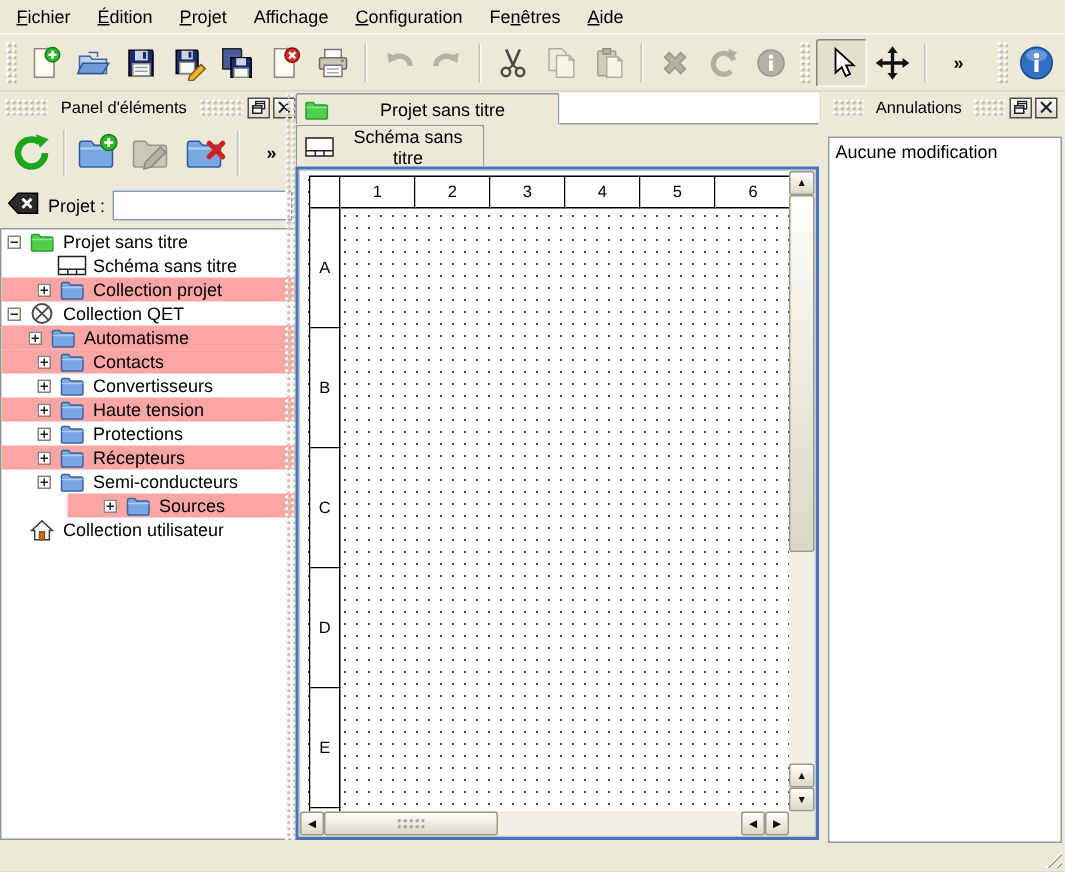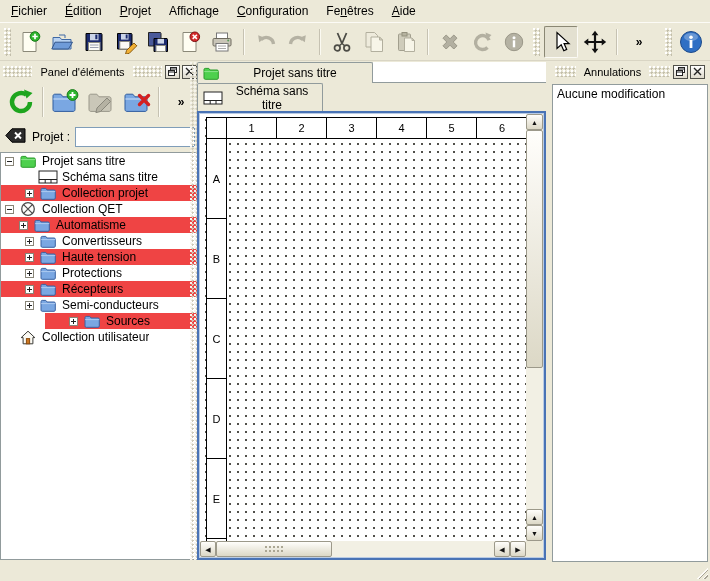--- a/index.html
+++ b/index.html
@@ -44,21 +44,21 @@
   
   .panel-toolbar{height:40px;display:flex;align-items:center;padding:1px 2px 1px 3px;flex:none;}
   .panel-toolbar .tb-btn{width:34px;height:34px;}
   .panel-toolbar .tb-sep{height:30px;margin:0 3px;}
   .filter-row{height:27px;display:flex;align-items:center;gap:5px;padding:0 5px 2px 4px;flex:none;}
   .clear-btn{width:23px;height:18px;display:flex;align-items:center;justify-content:center;flex:none;}
   .filter-input{flex:1;height:20px;box-sizing:border-box;border:1px solid #7f9db9;background:#fff;
                 font-family:"Liberation Sans",sans-serif;font-size:12px;padding:1px 3px;min-width:0;}
   .tree{flex:1;border:1px solid #919b9c;background:#fff;overflow:hidden;}
   .tree-row{height:16px;display:flex;align-items:center;white-space:nowrap;font-size:12px;}
-  .tree-row.alt{background:#ef4444;}
+  .tree-row.alt{background:#fca5a5;}
   .exp{width:9px;height:9px;box-sizing:border-box;border:1px solid #888578;background:#fff;margin-right:4px;position:relative;flex:none;}
   .exp::before{content:"";position:absolute;left:1px;top:3px;width:5px;height:1px;background:#222;}
   .exp.plus::after{content:"";position:absolute;left:3px;top:1px;width:1px;height:5px;background:#222;}
   .exp-spacer{width:13px;flex:none;}
   .ticon{display:flex;align-items:center;justify-content:center;flex:none;}
   .tree .ticon{width:20px;margin-right:4px;}
   .tree-label{overflow:hidden;}
 
   
   .project-tabbar{position:absolute;left:197px;top:62px;width:349px;height:21px;display:flex;}
@@ -101,21 +101,21 @@
   .vs-thumb{top:16px;left:0;right:0;height:238px;}
   .hs-left{left:0;top:0;bottom:0;width:16px;}
   .hs-thumb{left:16px;top:0;bottom:0;width:116px;}
   .hs-left2{right:16px;top:0;bottom:0;width:16px;}
   .hs-right{right:0;top:0;bottom:0;width:16px;}
   .grip{width:18px;height:7px;
      background-image:radial-gradient(circle at 1.2px 1.2px,#aba794 1px,transparent 1.3px);
      background-size:4px 4px;}
 
   
-  .undo-list{flex:1;border:1px solid #919b9c;background:#fff;margin-top:3px;overflow:hidden;}
+  .undo-list{flex:1;border:1px solid #919b9c;background:#fff;margin-top:10px;overflow:hidden;}
   .undo-item{height:17px;display:flex;align-items:center;padding:0 4px;font-size:12px;}
 
   
   .statusbar{position:absolute;left:0;bottom:0;right:0;height:19px;}
   .sizegrip{position:absolute;right:2px;bottom:2px;width:13px;height:13px;
      background:repeating-linear-gradient(-45deg,transparent 0 2px,#a8a494 2px 3px,#fdfcf8 3px 4px);
      clip-path:polygon(100% 0,100% 100%,0 100%);}
 </style>
 </head>
 <body>
@@ -439,20 +439,30 @@
         </div>
         <div class="tree-row alt" style="padding-left: 18px;">
           <span class="exp plus"></span>
           <span class="ticon">
             <svg width="16" height="13" viewBox="0 0 16 13">
               <path d="M1 2.6c0-.7.5-1.2 1.2-1.2h3.6l1.3 1.6h7c.7 0 1.2.5 1.2 1.2v6.9c0 .7-.5 1.2-1.2 1.2H2.2c-.7 0-1.2-.5-1.2-1.2z" fill="#7aa7e2" stroke="#3a62a2"></path>
               <path d="M1.2 4.6h14" stroke="#aecbf0"></path>
             </svg>
           </span>
           <span class="tree-label">Automatisme</span>
+        </div>
+        <div class="tree-row alt" style="padding-left: 24px;">
+          <span class="exp plus"></span>
+          <span class="ticon">
+            <svg width="16" height="13" viewBox="0 0 16 13">
+              <path d="M1 2.6c0-.7.5-1.2 1.2-1.2h3.6l1.3 1.6h7c.7 0 1.2.5 1.2 1.2v6.9c0 .7-.5 1.2-1.2 1.2H2.2c-.7 0-1.2-.5-1.2-1.2z" fill="#7aa7e2" stroke="#3a62a2"></path>
+              <path d="M1.2 4.6h14" stroke="#aecbf0"></path>
+            </svg>
+          </span>
+          <span class="tree-label">Contacts</span>
         </div>
         <div class="tree-row" style="padding-left: 24px;">
           <span class="exp plus"></span>
           <span class="ticon">
             <svg width="16" height="13" viewBox="0 0 16 13">
               <path d="M1 2.6c0-.7.5-1.2 1.2-1.2h3.6l1.3 1.6h7c.7 0 1.2.5 1.2 1.2v6.9c0 .7-.5 1.2-1.2 1.2H2.2c-.7 0-1.2-.5-1.2-1.2z" fill="#7aa7e2" stroke="#3a62a2"></path>
               <path d="M1.2 4.6h14" stroke="#aecbf0"></path>
             </svg>
           </span>
           <span class="tree-label">Convertisseurs</span>

